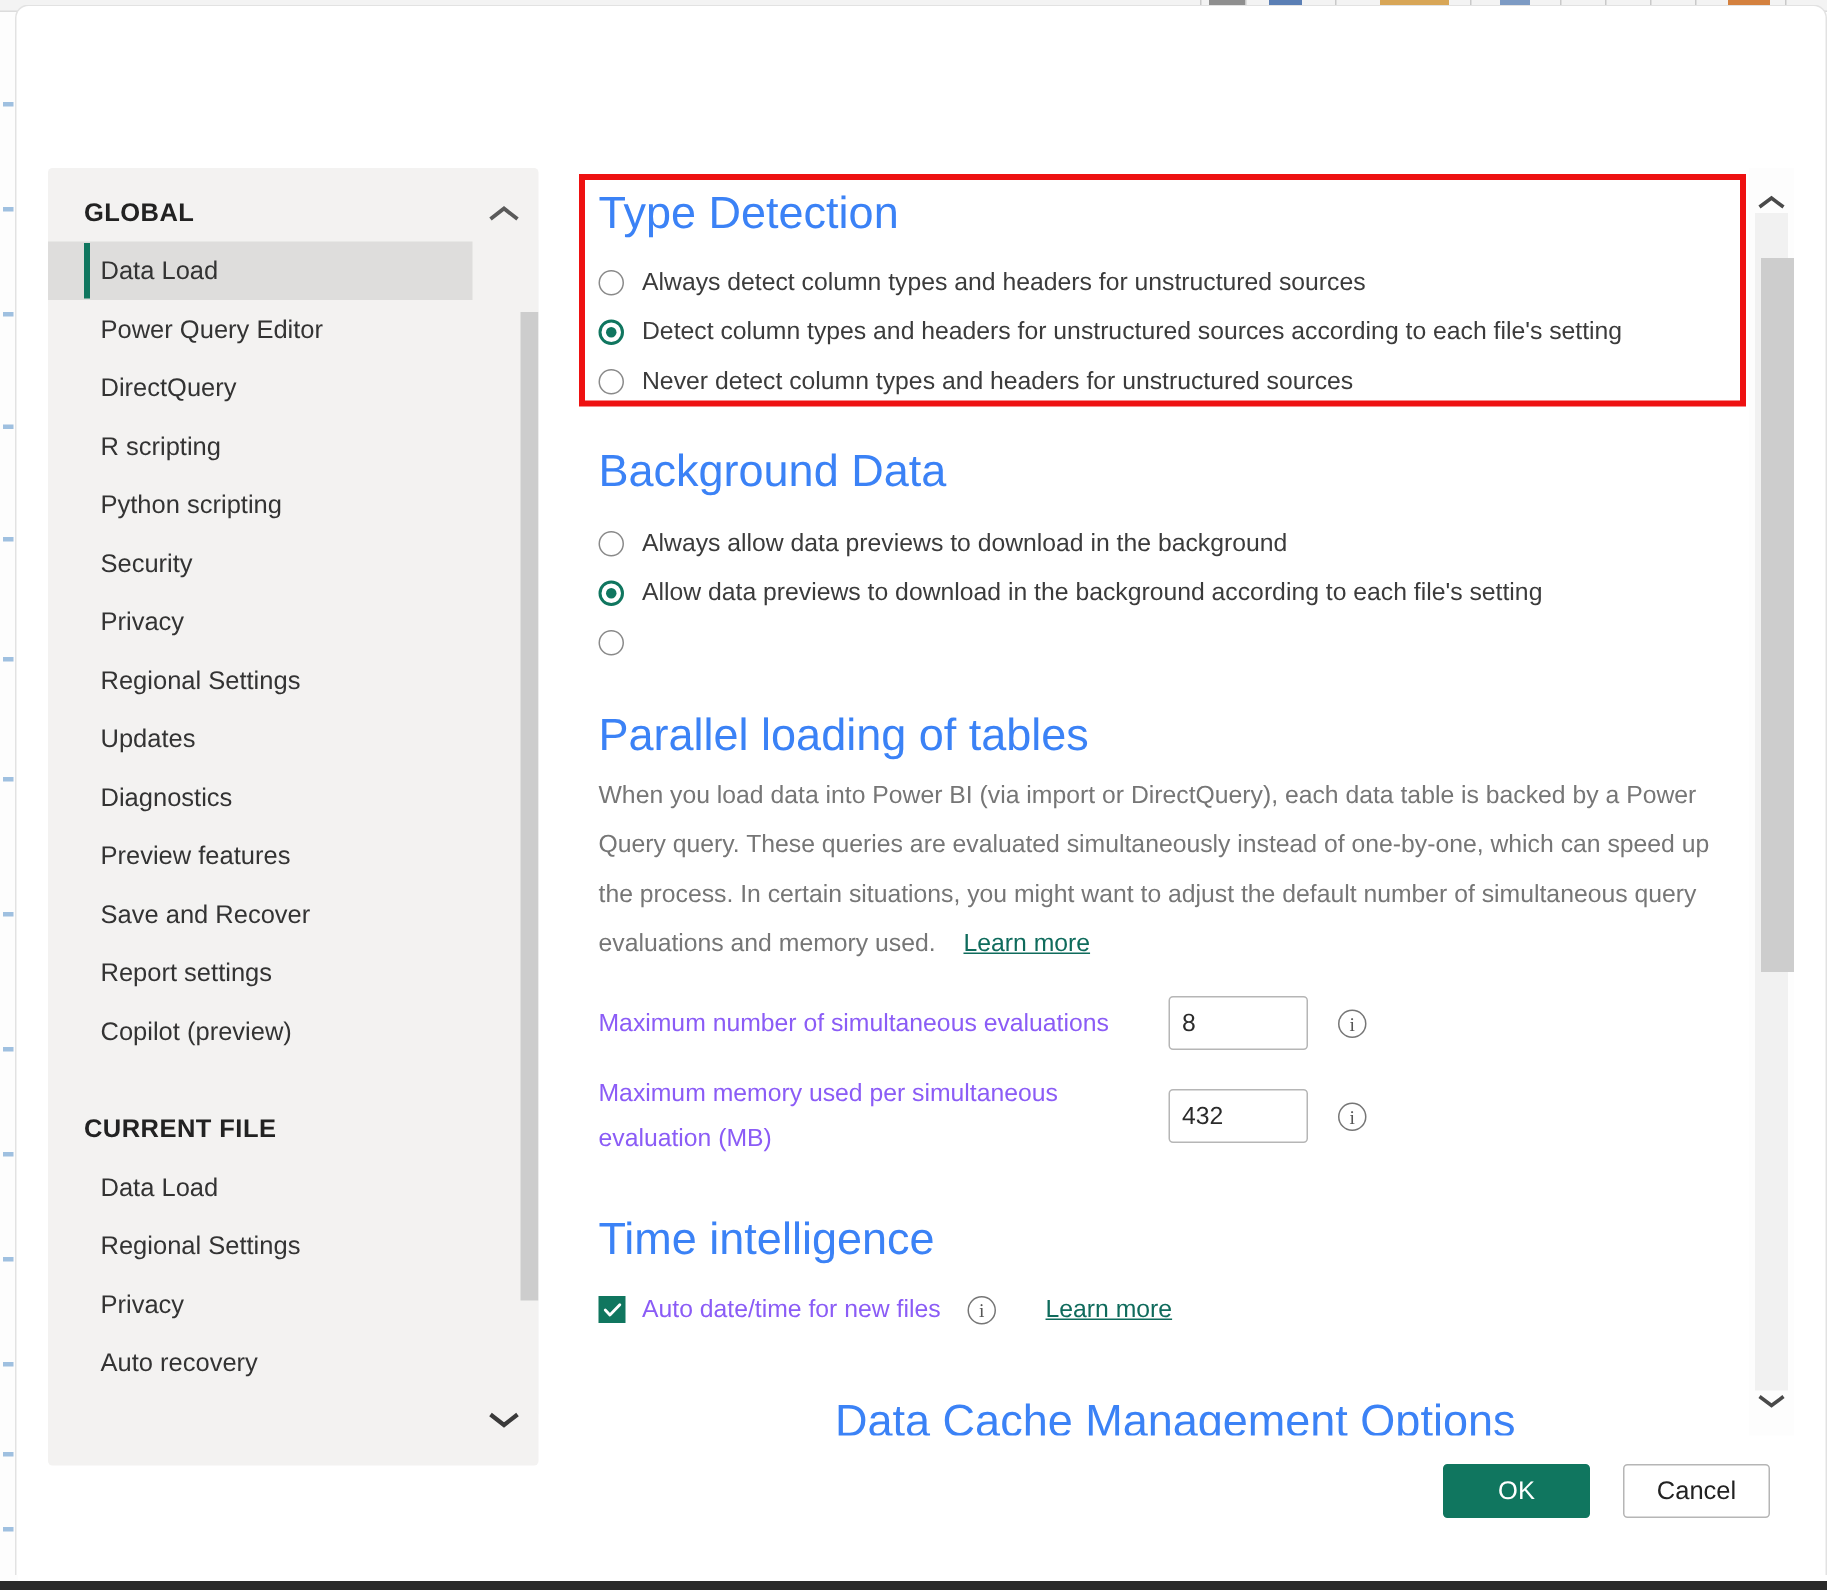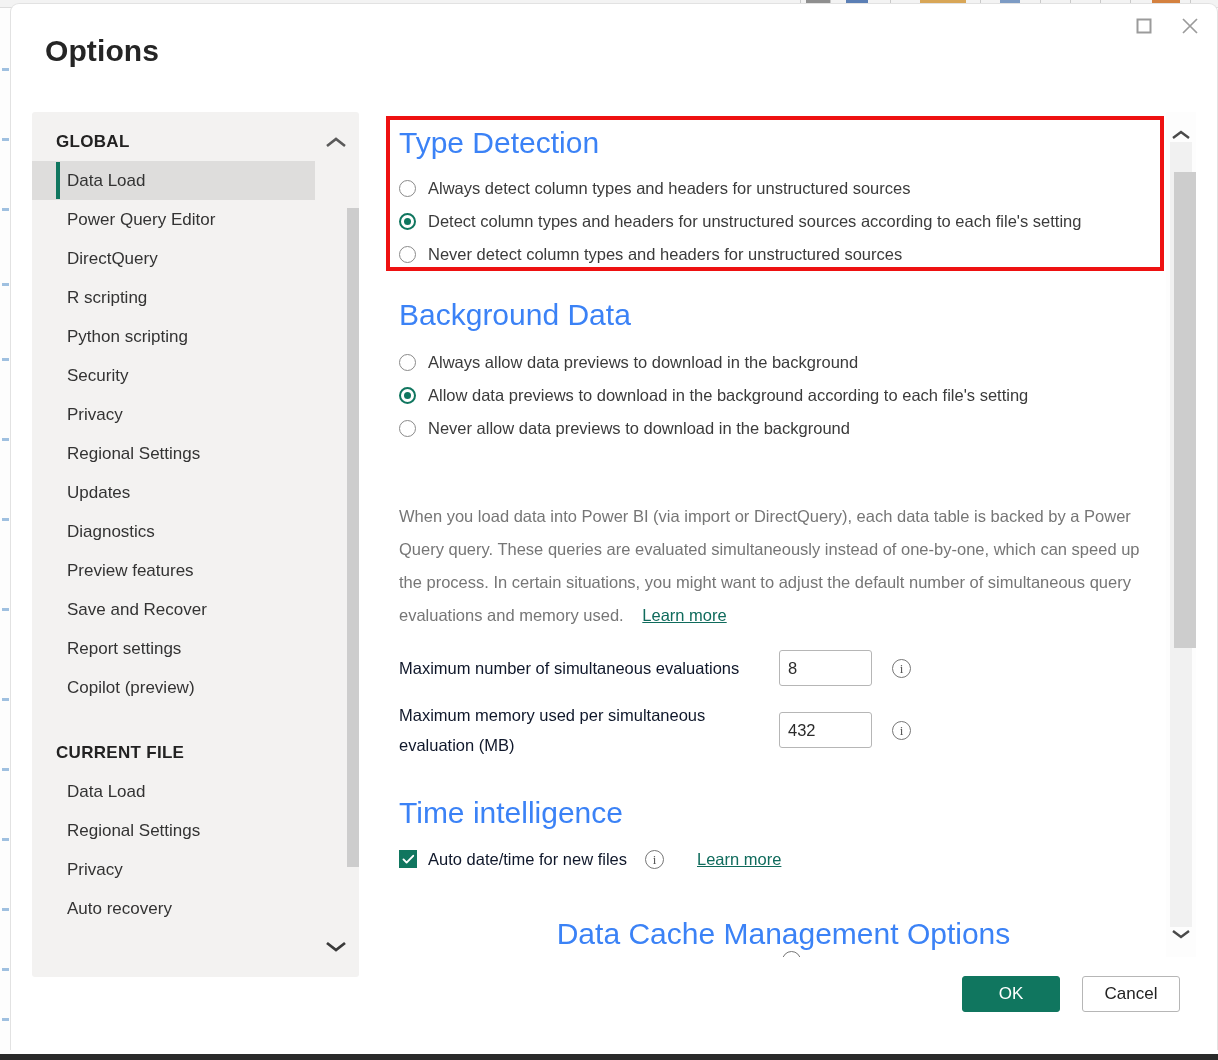--- a/index.html
+++ b/index.html
@@ -127,21 +127,21 @@
     flex: 0 0 auto; position: relative;
   }
   .radio.on { border-color: #10765f; border-width: 2px; }
   .radio.on::after {
     content: ""; position: absolute; left: 3px; top: 3px;
     width: 7px; height: 7px; border-radius: 50%; background: #10765f;
   }
   .radio-label { font-size: 16.5px; color: #3b3b3b; }
 
   .field-row { display: flex; align-items: center; }
-  .field-label { font-size: 16.5px; color: #0f172a; line-height: 30px; }
+  .field-label { font-size: 16.5px; color: #8b5cf6; line-height: 30px; }
   .numbox {
     width: 93px; height: 36px;
     border: 1px solid #b6b6b6; border-radius: 3px;
     background: #fff;
     font-family: "Liberation Sans", sans-serif;
     font-size: 16.5px; color: #2b2b2b;
     padding: 0 8px;
     outline: none;
   }
   .info-icon {
@@ -239,35 +239,20 @@
       <div class="mark" style="top: 830px;"></div>
       <div class="mark" style="top: 900px;"></div>
       <div class="mark" style="top: 960px;"></div>
       <div class="mark" style="top: 1010px;"></div>
     </div>
   <div id="bg-bottom-strip"></div>
 </div>
 
 <div id="dialog">
 
-  <div id="titlebar">
-    <div id="win-controls">
-      <div class="wbtn" title="Maximize">
-        <svg width="16" height="16" viewBox="0 0 16 16">
-          <rect x="1.5" y="1.5" width="13" height="13" fill="none" stroke="#9b9b9b" stroke-width="2"></rect>
-        </svg>
-      </div>
-      <div class="wbtn" title="Close">
-        <svg width="18" height="18" viewBox="0 0 18 18">
-          <path d="M2 2 L16 16 M16 2 L2 16" stroke="#9b9b9b" stroke-width="1.7" fill="none"></path>
-        </svg>
-      </div>
-    </div>
-    <div id="page-title">Options</div>
-  </div>
 
   <div id="sidebar">
     <div id="sb-scroll-up">
       <svg width="22" height="14" viewBox="0 0 22 14">
         <path d="M2 10 L11 3 L20 10" stroke="#5a5a5a" stroke-width="2.6" fill="none" stroke-linejoin="miter"></path>
       </svg>
     </div>
     <div id="sb-scroll-down">
       <svg width="22" height="14" viewBox="0 0 22 14">
         <path d="M2 4 L11 11 L20 4" stroke="#3a3a3a" stroke-width="2.8" fill="none" stroke-linejoin="miter"></path>
@@ -372,28 +357,28 @@
           <div class="radio-row">
             <span class="radio"></span>
             <span class="radio-label">Always allow data previews to download in the background</span>
           </div>
           <div class="radio-row">
             <span class="radio on"></span>
             <span class="radio-label">Allow data previews to download in the background according to each file's setting</span>
           </div>
           <div class="radio-row">
             <span class="radio"></span>
-            <span class="radio-label">Never allow data previews to download in the background</span>
           </div>
         </div>
       </div>
 
       <div style="padding:29px 0 0 16px;">
-
-        <div class="para" style="margin-top:26px;">
+        <div class="sec-title">Parallel loading of tables</div>
+
+        <div class="para" style="margin-top:6px;">
           <span>When you load data into Power BI (via import or DirectQuery), each data table is backed by a Power Query query. These queries are evaluated simultaneously instead of one-by-one, which can speed up the process. In certain situations, you might want to adjust the default number of simultaneous query evaluations and memory used.</span>
           <span style="display:inline-block;width:14px;"></span><a class="learn">Learn more</a>
         </div>
 
         <div class="field-row" style="margin-top:18px;">
           <span class="field-label" style="width:380px;">Maximum number of simultaneous evaluations</span>
           <input class="numbox" type="text" value="8" style="">
           <span class="info-icon" style="margin-left:20px;">i</span>
         </div>
 

